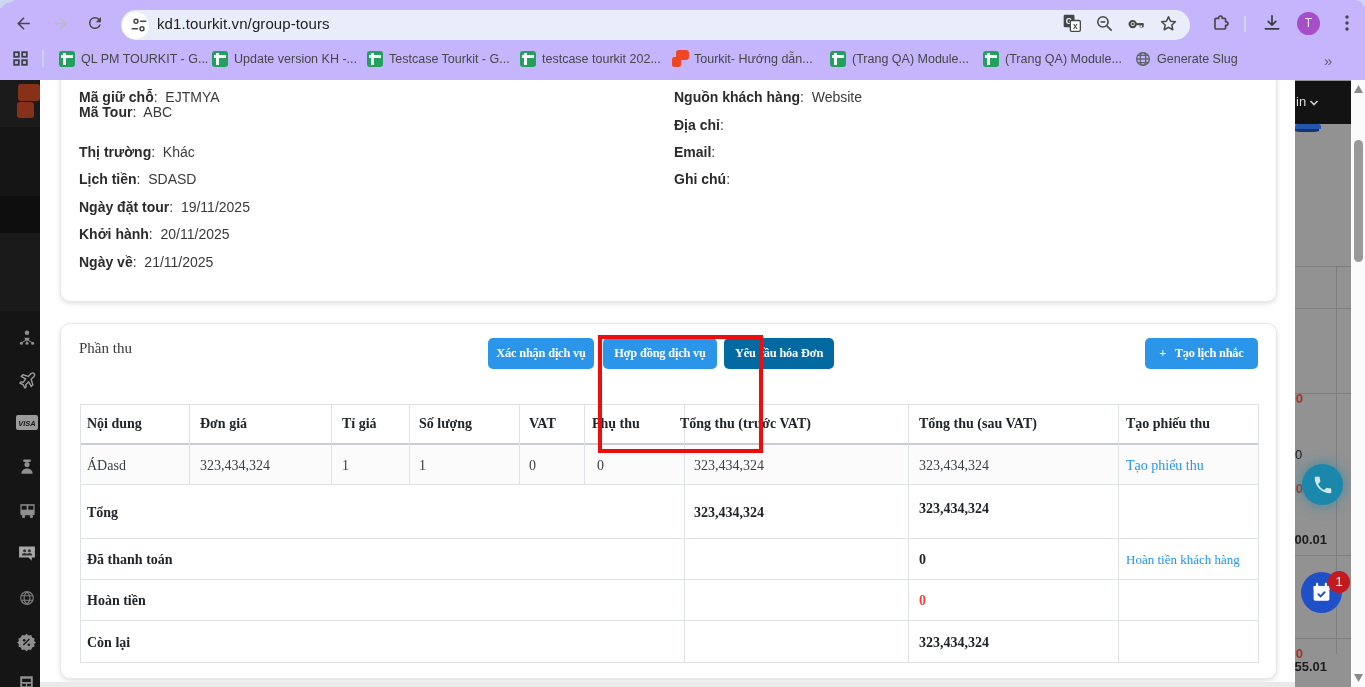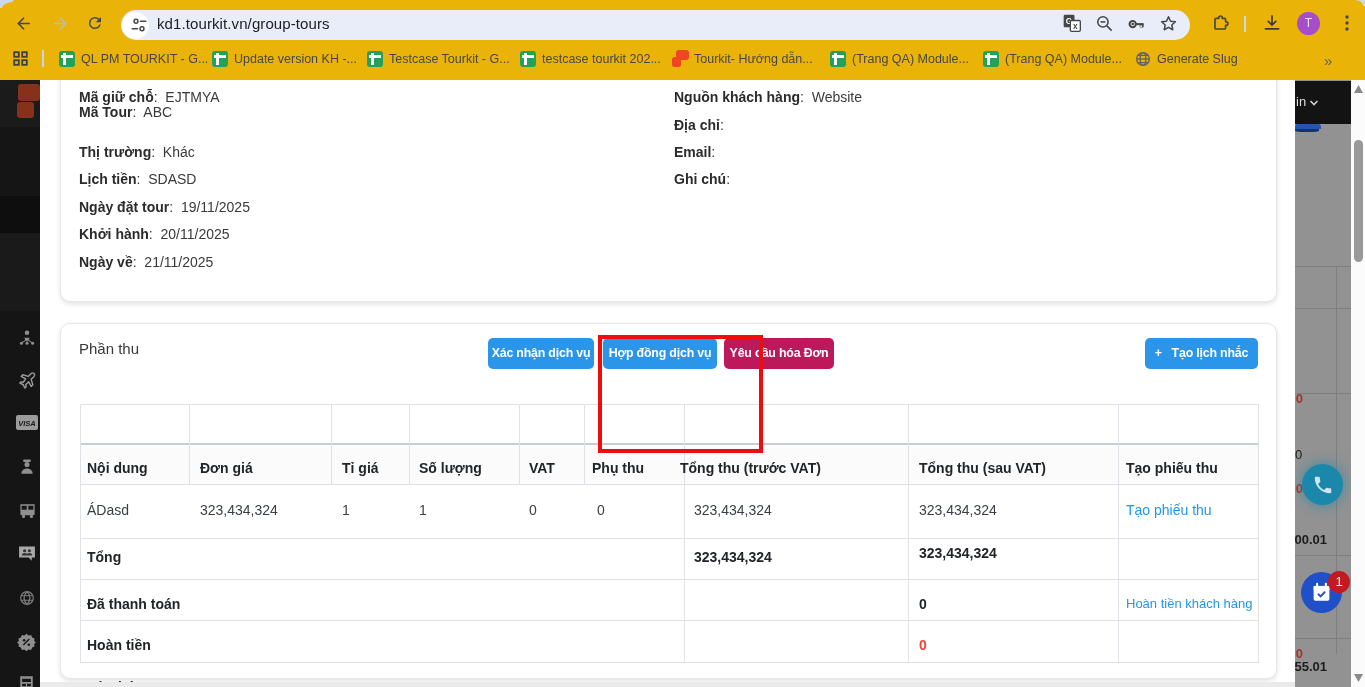--- a/index.html
+++ b/index.html
@@ -2,21 +2,21 @@
 <html><head>
 <meta charset="utf-8">
 <style>
   * { margin:0; padding:0; box-sizing:border-box; }
   html,body { width:1365px; height:687px; overflow:hidden; background:#fff;
     font-family:"Liberation Sans", sans-serif; }
   .abs { position:absolute; }
   #stage { position:relative; width:1365px; height:687px; overflow:hidden; }
 
   
-  #chrome { position:absolute; left:0; top:0; width:1365px; height:80px; background:#eab308; z-index:50; }
+  #chrome { position:absolute; left:0; top:0; width:1365px; height:80px; background:#c4b5fd; z-index:50; }
   #omnibox { position:absolute; left:121px; top:10px; width:1069px; height:30px;
     background:#e9edf9; border-radius:15px; }
   .urltext { position:absolute; left:157px; top:15px; font-size:15px; color:#202124; letter-spacing:0.1px; }
   .bmtext { font-size:12.5px; color:#474747; }
 
   
   #page { position:absolute; left:0; top:80px; width:1365px; height:607px; background:#fff; }
 
   
   #sidebar { position:absolute; left:0; top:0; width:40px; height:607px; background:#151515; }
@@ -27,36 +27,36 @@
 
   
   #sbar { position:absolute; left:1351px; top:0; width:14px; height:607px; background:#fbfbfb; }
   #sthumb { position:absolute; left:3px; top:60px; width:9px; height:122px; background:#999; border-radius:4.5px; }
 
   
   #modal { position:absolute; left:40px; top:0; width:1255px; height:607px; background:#fff; }
   .card { position:absolute; left:20px; width:1217px; background:#fff; border:1px solid #e7e7e7;
     border-radius:10px; box-shadow:0 2px 5px rgba(0,0,0,.12); }
   #card1 { top:-110px; height:332px; }
-  #card2 { top:243px; height:356px; }
+  #card2 { top:243px; height:356px;font-family:Liberation Serif, serif; }
   .hline { position:absolute; left:0; width:56px; height:1px; background:#7e7e7e; }
   .rn { position:absolute; font-size:13px; white-space:nowrap; }
 
   .fld { position:absolute; font-size:14px; color:#3a3a3a; white-space:nowrap; }
   .fld b { color:#2b2b2b; }
 
   
   .btn { position:absolute; height:31px; border-radius:5px; background:#2b95ea; color:#fff;
     font-size:12.4px; font-weight:bold; text-align:center; line-height:31px; white-space:nowrap;
     letter-spacing:-0.2px; overflow:hidden; }
-  .btn.red { background:#be185d; }
+  .btn.red { background:#0369a1; }
 
   
   .tbl-line { position:absolute; background:#dee2e6; }
-  .tc { position:absolute; font-size:14px; color:#3a3f44; white-space:nowrap;margin-top:44px; }
+  .tc { position:absolute; font-size:14px; color:#3a3f44; white-space:nowrap; }
   .tc.b { color:#212529; }
   .tc.b { font-weight:bold; }
   .link { color:#2196f3; }
 
   
   #ddown { position:absolute; left:562.5px; top:292.5px; width:150.5px; height:75px; background:#fff;
     border-radius:4px; border:1px solid #e4e4e4; box-shadow:0 3px 12px rgba(0,0,0,.16); z-index:20; }
   #redrect { position:absolute; left:557.5px; top:254.5px; width:165.5px; height:118px;
     border:4px solid #ee0d0d; z-index:21; }
 

